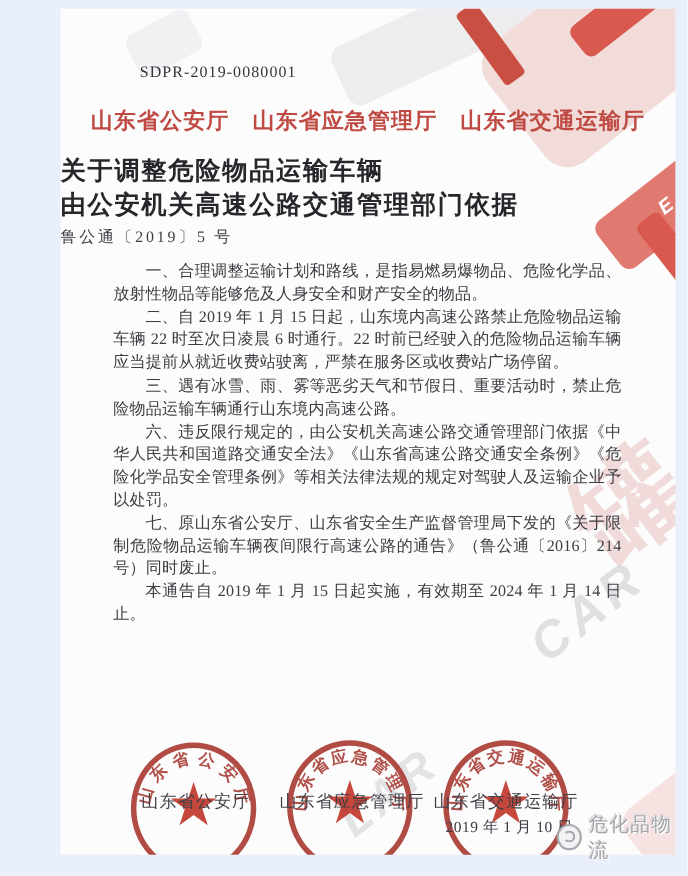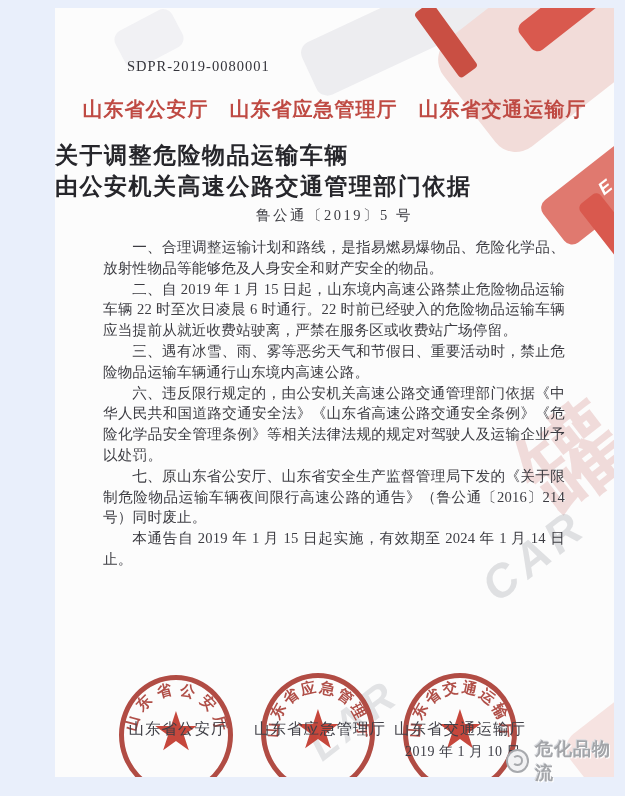--- a/index.html
+++ b/index.html
@@ -36,21 +36,21 @@
   .wm-pale-corner{left:516px;top:700px;width:96px;height:72px;background:#f6e3e1;border-radius:18px;transform:rotate(-38deg);}
   
   .content{position:absolute;inset:0;z-index:2;}
   .doc-code{position:absolute;left:72px;top:50px;font-size:14.5px;letter-spacing:1px;color:#33333a;}
   .issuers{position:absolute;left:0;top:88px;width:100%;text-align:center;
     font-size:20px;font-weight:bold;color:#bf4a43;letter-spacing:1px;}
   .title-line{position:absolute;left:0;width:100%;text-align:left;
     font-size:23px;font-weight:bold;color:#26262b;letter-spacing:1.5px;}
   .title-1{top:132px;}
   .title-2{top:163px;}
-  .doc-number{position:absolute;left:0;top:198px;width:100%;text-align:center;
+  .doc-number{position:absolute;left:0;top:198px;width:100%;
     font-size:14.5px;color:#3c3c42;letter-spacing:2.5px;}
   .body-text{
     position:absolute;left:48px;right:49px;top:229px;
     font-size:14.6px;line-height:20.8px;letter-spacing:0.2px;color:#3c3c42;
     text-align:justify;
   }
   .body-text p{margin:0;text-indent:2em;}
   
   .seal{position:absolute;width:114px;height:120px;z-index:3;opacity:0.93;}
   .seal-1{left:64px;top:667px;}
@@ -67,21 +67,21 @@
   .sig-3{left:330px;top:711px;}
   .sig-date{position:absolute;z-index:4;left:330px;top:735px;width:156px;text-align:center;
     font-size:14px;color:#3c3c44;letter-spacing:0.5px;}
   
   .brand{position:absolute;left:506px;top:737px;z-index:6;display:flex;align-items:center;gap:6px;}
   .brand-icon{width:20px;height:20px;border:2px solid #a7a9ad;border-radius:50%;position:relative;background:#f2f2f4;}
   .brand-icon::after{content:"";position:absolute;left:4px;top:4px;width:7px;height:7px;
     border-radius:50%;border:2px solid #a7a9ad;border-left-color:transparent;}
   .brand-label{
     font-family:"Liberation Sans","DejaVu Sans",sans-serif;
-    font-size:18px;font-weight:bold;letter-spacing:1px;color:#a3a5a9;
+    font-size:18px;font-weight:normal;letter-spacing:1px;color:#a3a5a9;
     text-shadow:1px 1px 0 #ffffff,-1px -1px 0 #d8dade;
   }
 </style>
 </head>
 <body>
 
 <div class="canvas">
 
   <div class="page">
 

